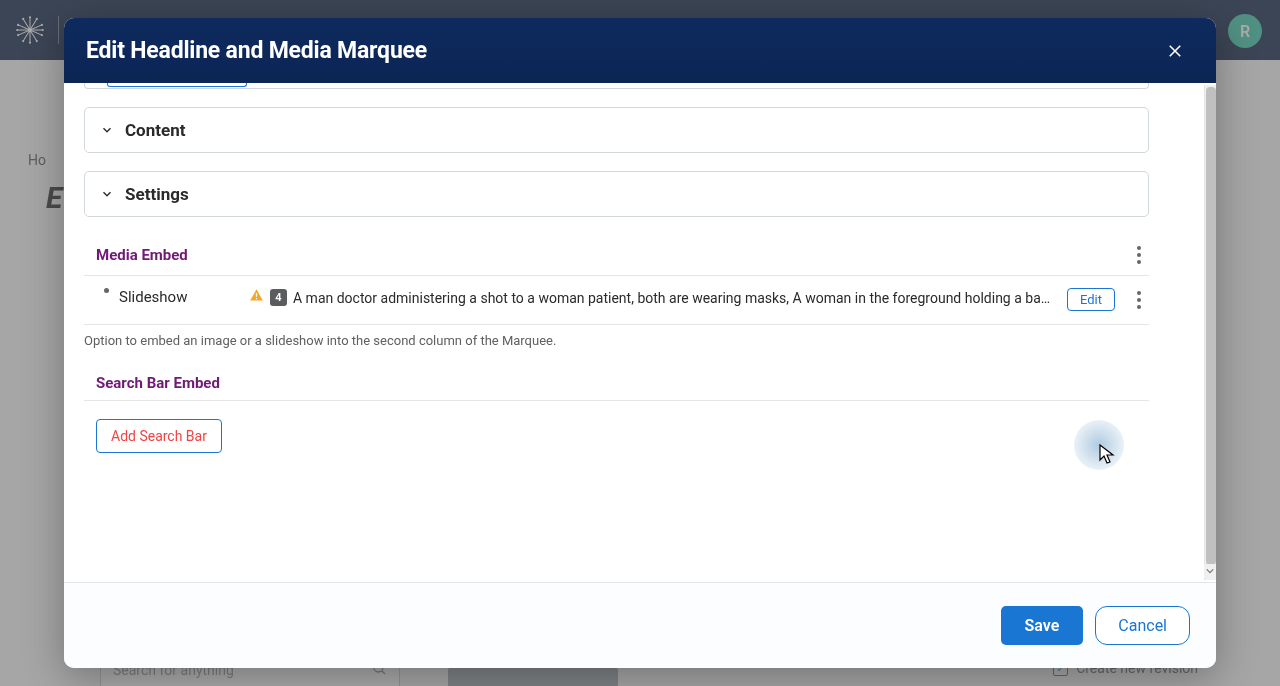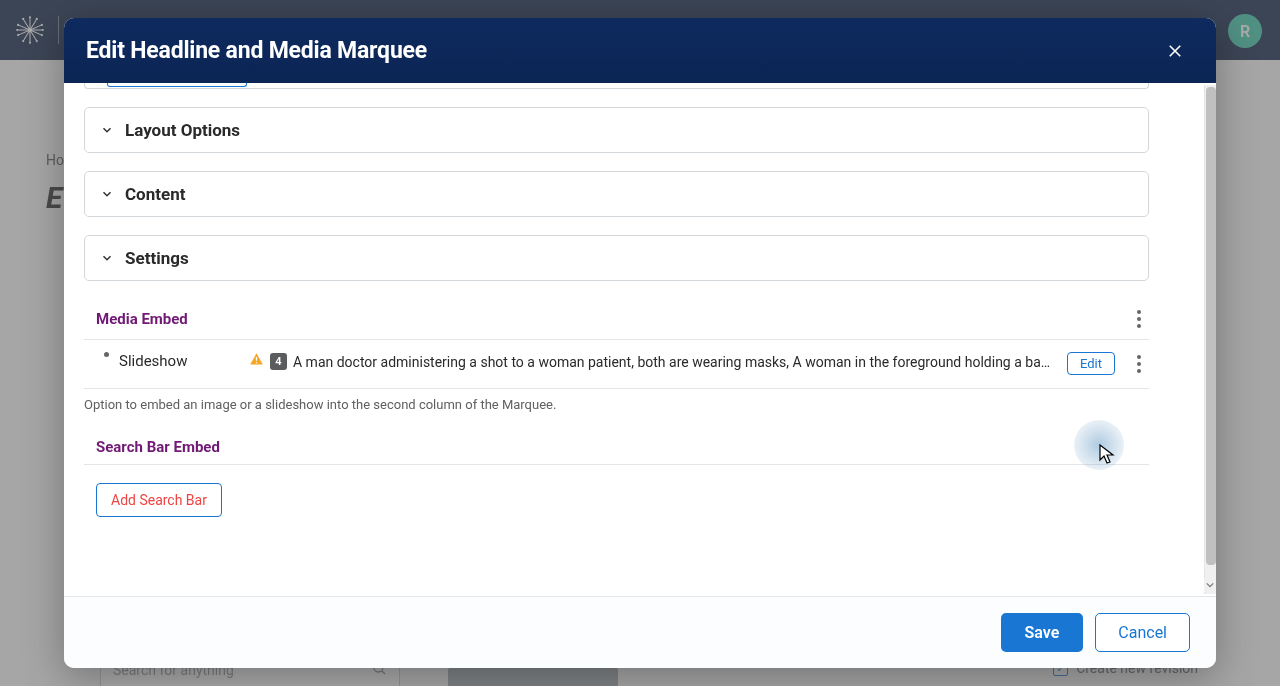--- a/index.html
+++ b/index.html
@@ -70,21 +70,21 @@
       align-items: center;
       justify-content: center;
       color: #fff;
       font-weight: 600;
       font-size: 16px;
     }
 
     .bg-breadcrumb {
       position: absolute;
       top: 92px;
-      left: 46px;
+      left: 28px;
       font-size: 14px;
       color: #555;
     }
     .bg-title {
       position: absolute;
       top: 120px;
       left: 46px;
       font-style: italic;
       font-weight: 700;
       font-size: 30px;
@@ -377,21 +377,21 @@
       background: #fff;
       border-radius: 4px;
       padding: 8px 14px;
       font-size: 14px;
       cursor: pointer;
       margin-top: 18px;
       margin-left: 12px;
     }
 
     .modal-footer {
-      height: 72px;
+      height: 86px;
       border-top: 1px solid #e3e5e8;
       background: #fbfdff;
       display: flex;
       align-items: center;
       justify-content: flex-end;
       gap: 12px;
       padding: 0 26px;
     }
     .btn-primary {
       background: #1976d2;
@@ -400,21 +400,21 @@
       border-radius: 5px;
       padding: 10px 24px;
       font-size: 16px;
       font-weight: 600;
       cursor: pointer;
     }
     .btn-secondary {
       background: #fff;
       color: #1976d2;
       border: 1.5px solid #1976d2;
-      border-radius: 5px;
+      border-radius: 12px;
       padding: 9px 22px;
       font-size: 16px;
       cursor: pointer;
     }
 
     .click-indicator {
       position: absolute;
       width: 50px;
       height: 50px;
       border-radius: 50%;
@@ -510,30 +510,20 @@
     </div>
   </div>
 
   <div class="modal-body-wrap">
     <div class="modal-body">
 
       <div class="top-partial">
         <div class="top-partial-inner"></div>
       </div>
 
-      <div class="accordion">
-        <div class="accordion-header">
-          <span class="chev">
-            <svg width="14" height="14" viewBox="0 0 24 24" fill="none" stroke="#333" stroke-width="2.5">
-                <polyline points="6 9 12 15 18 9"></polyline>
-              </svg>
-          </span>
-          <span class="label">Layout Options</span>
-        </div>
-      </div>
 
       <div class="accordion">
         <div class="accordion-header">
           <span class="chev">
             <svg width="14" height="14" viewBox="0 0 24 24" fill="none" stroke="#333" stroke-width="2.5">
                 <polyline points="6 9 12 15 18 9"></polyline>
               </svg>
           </span>
           <span class="label">Content</span>
         </div>

